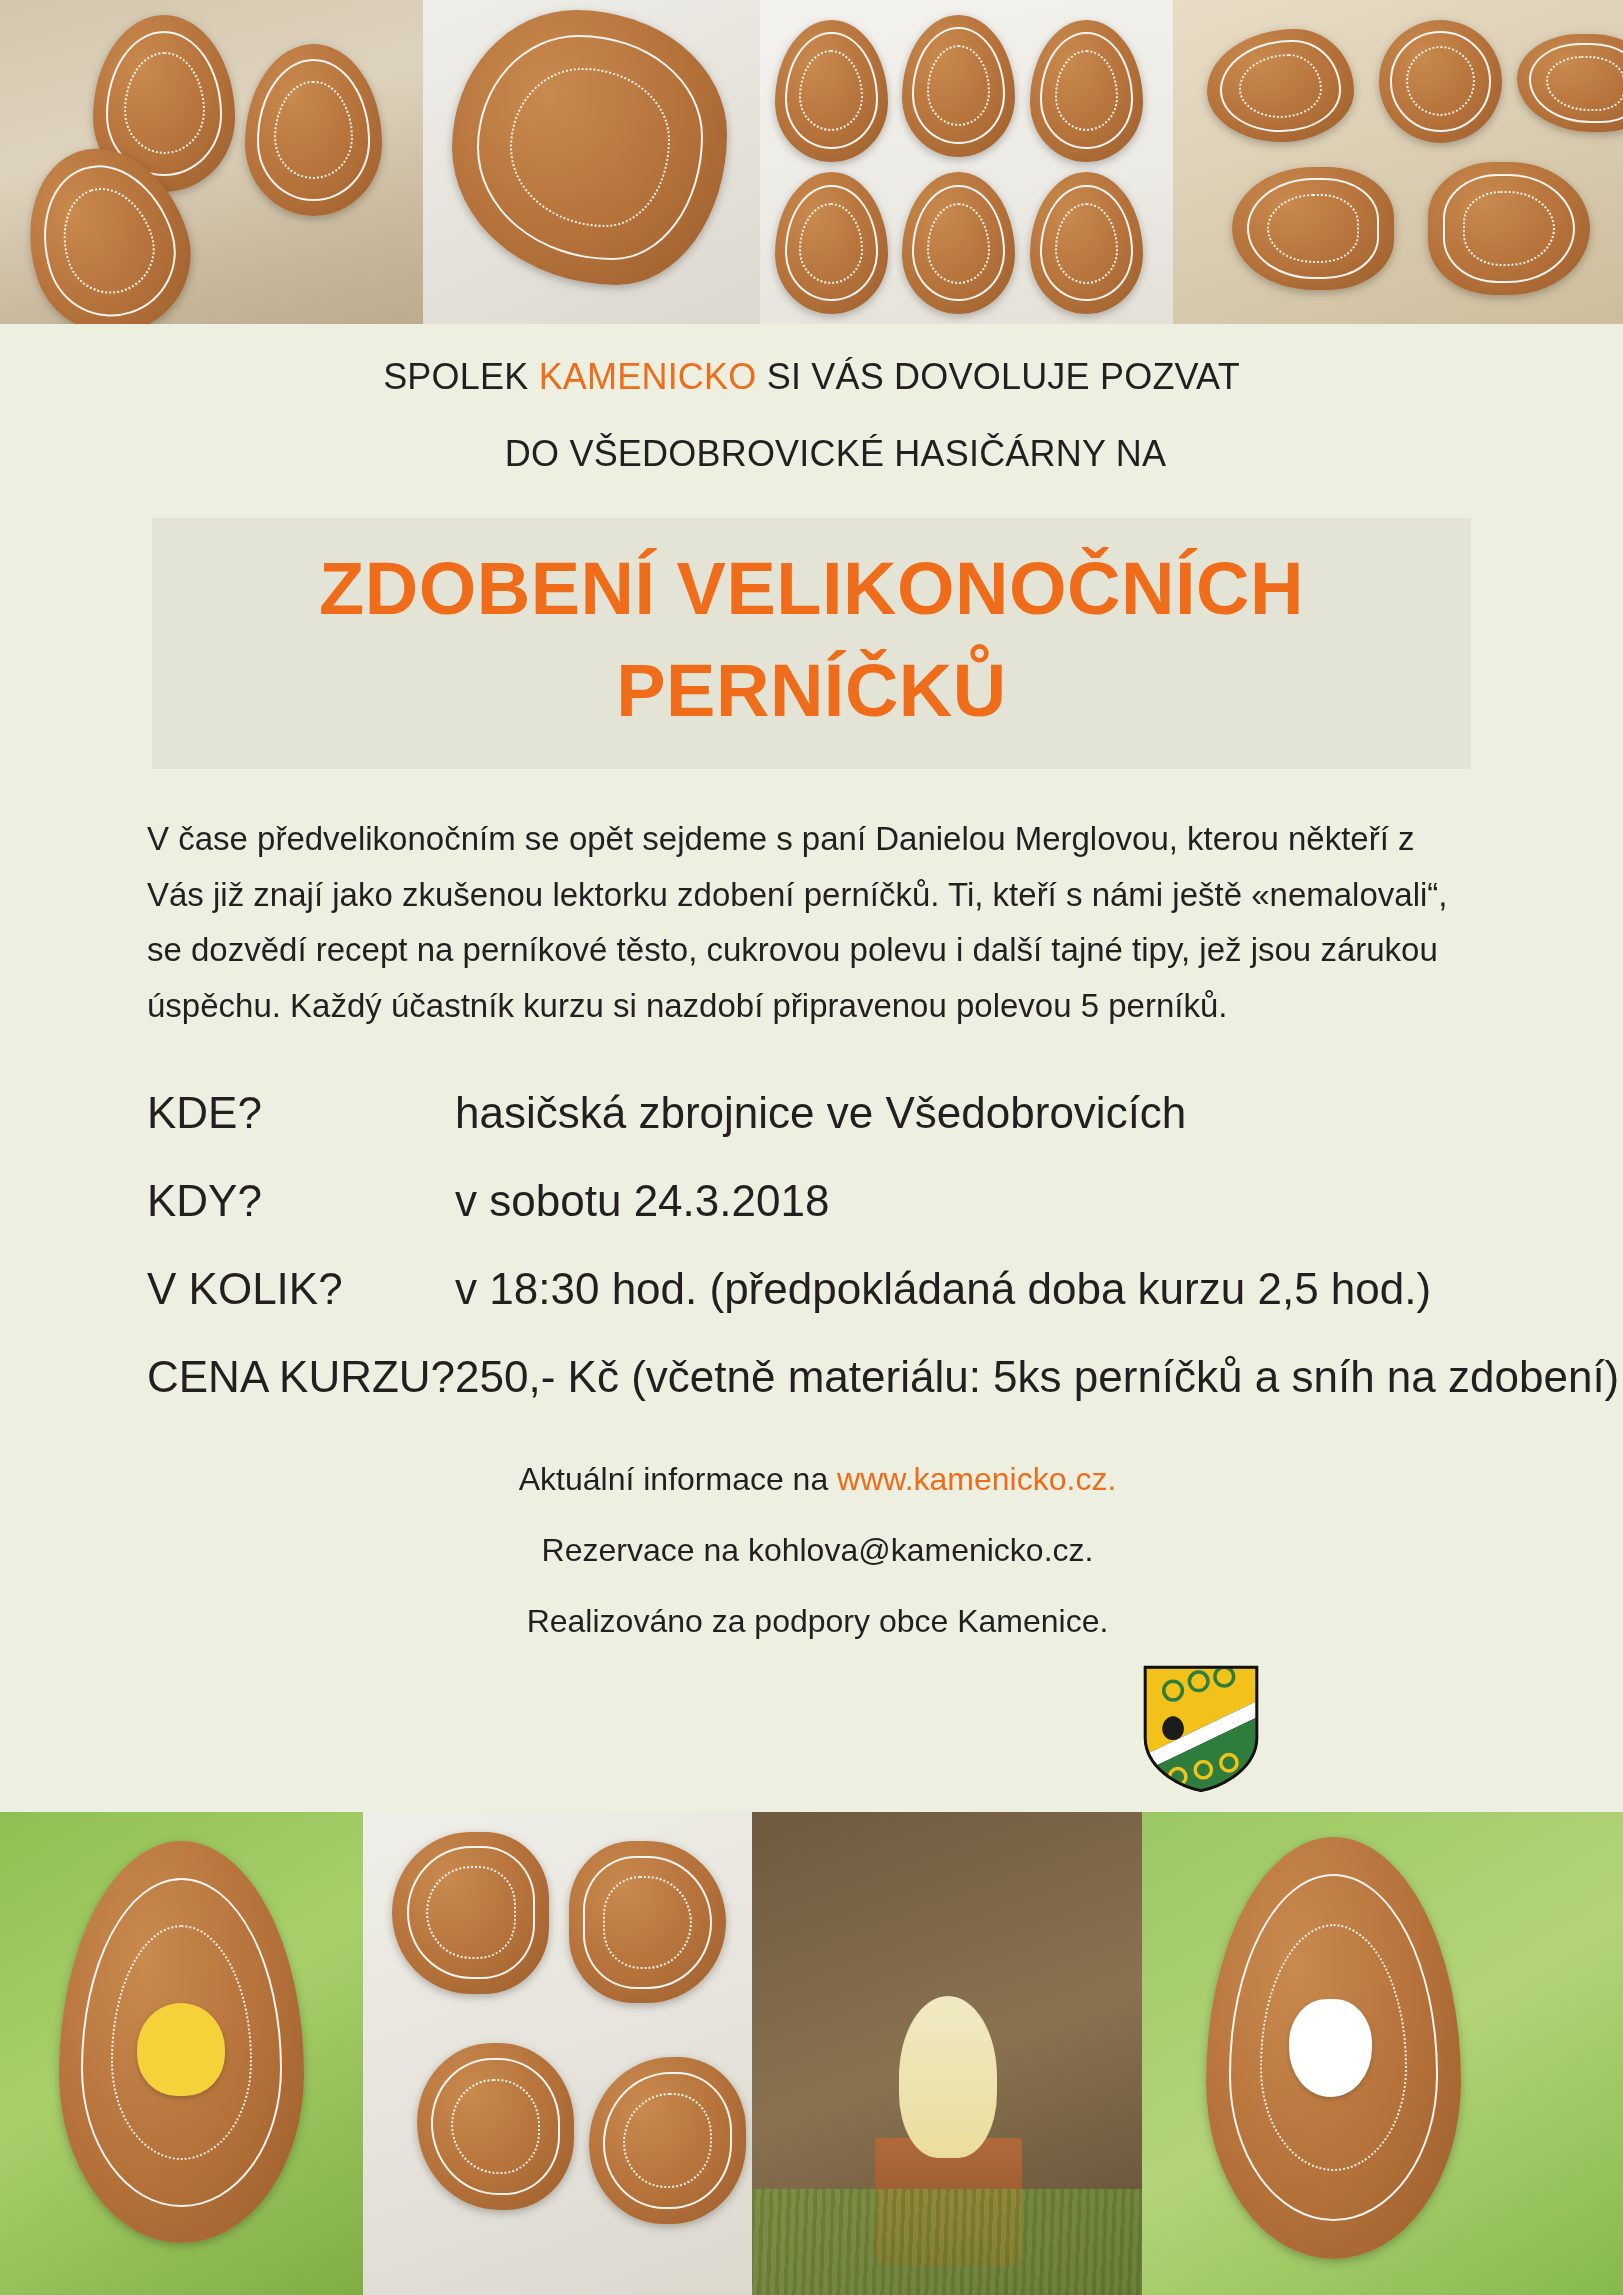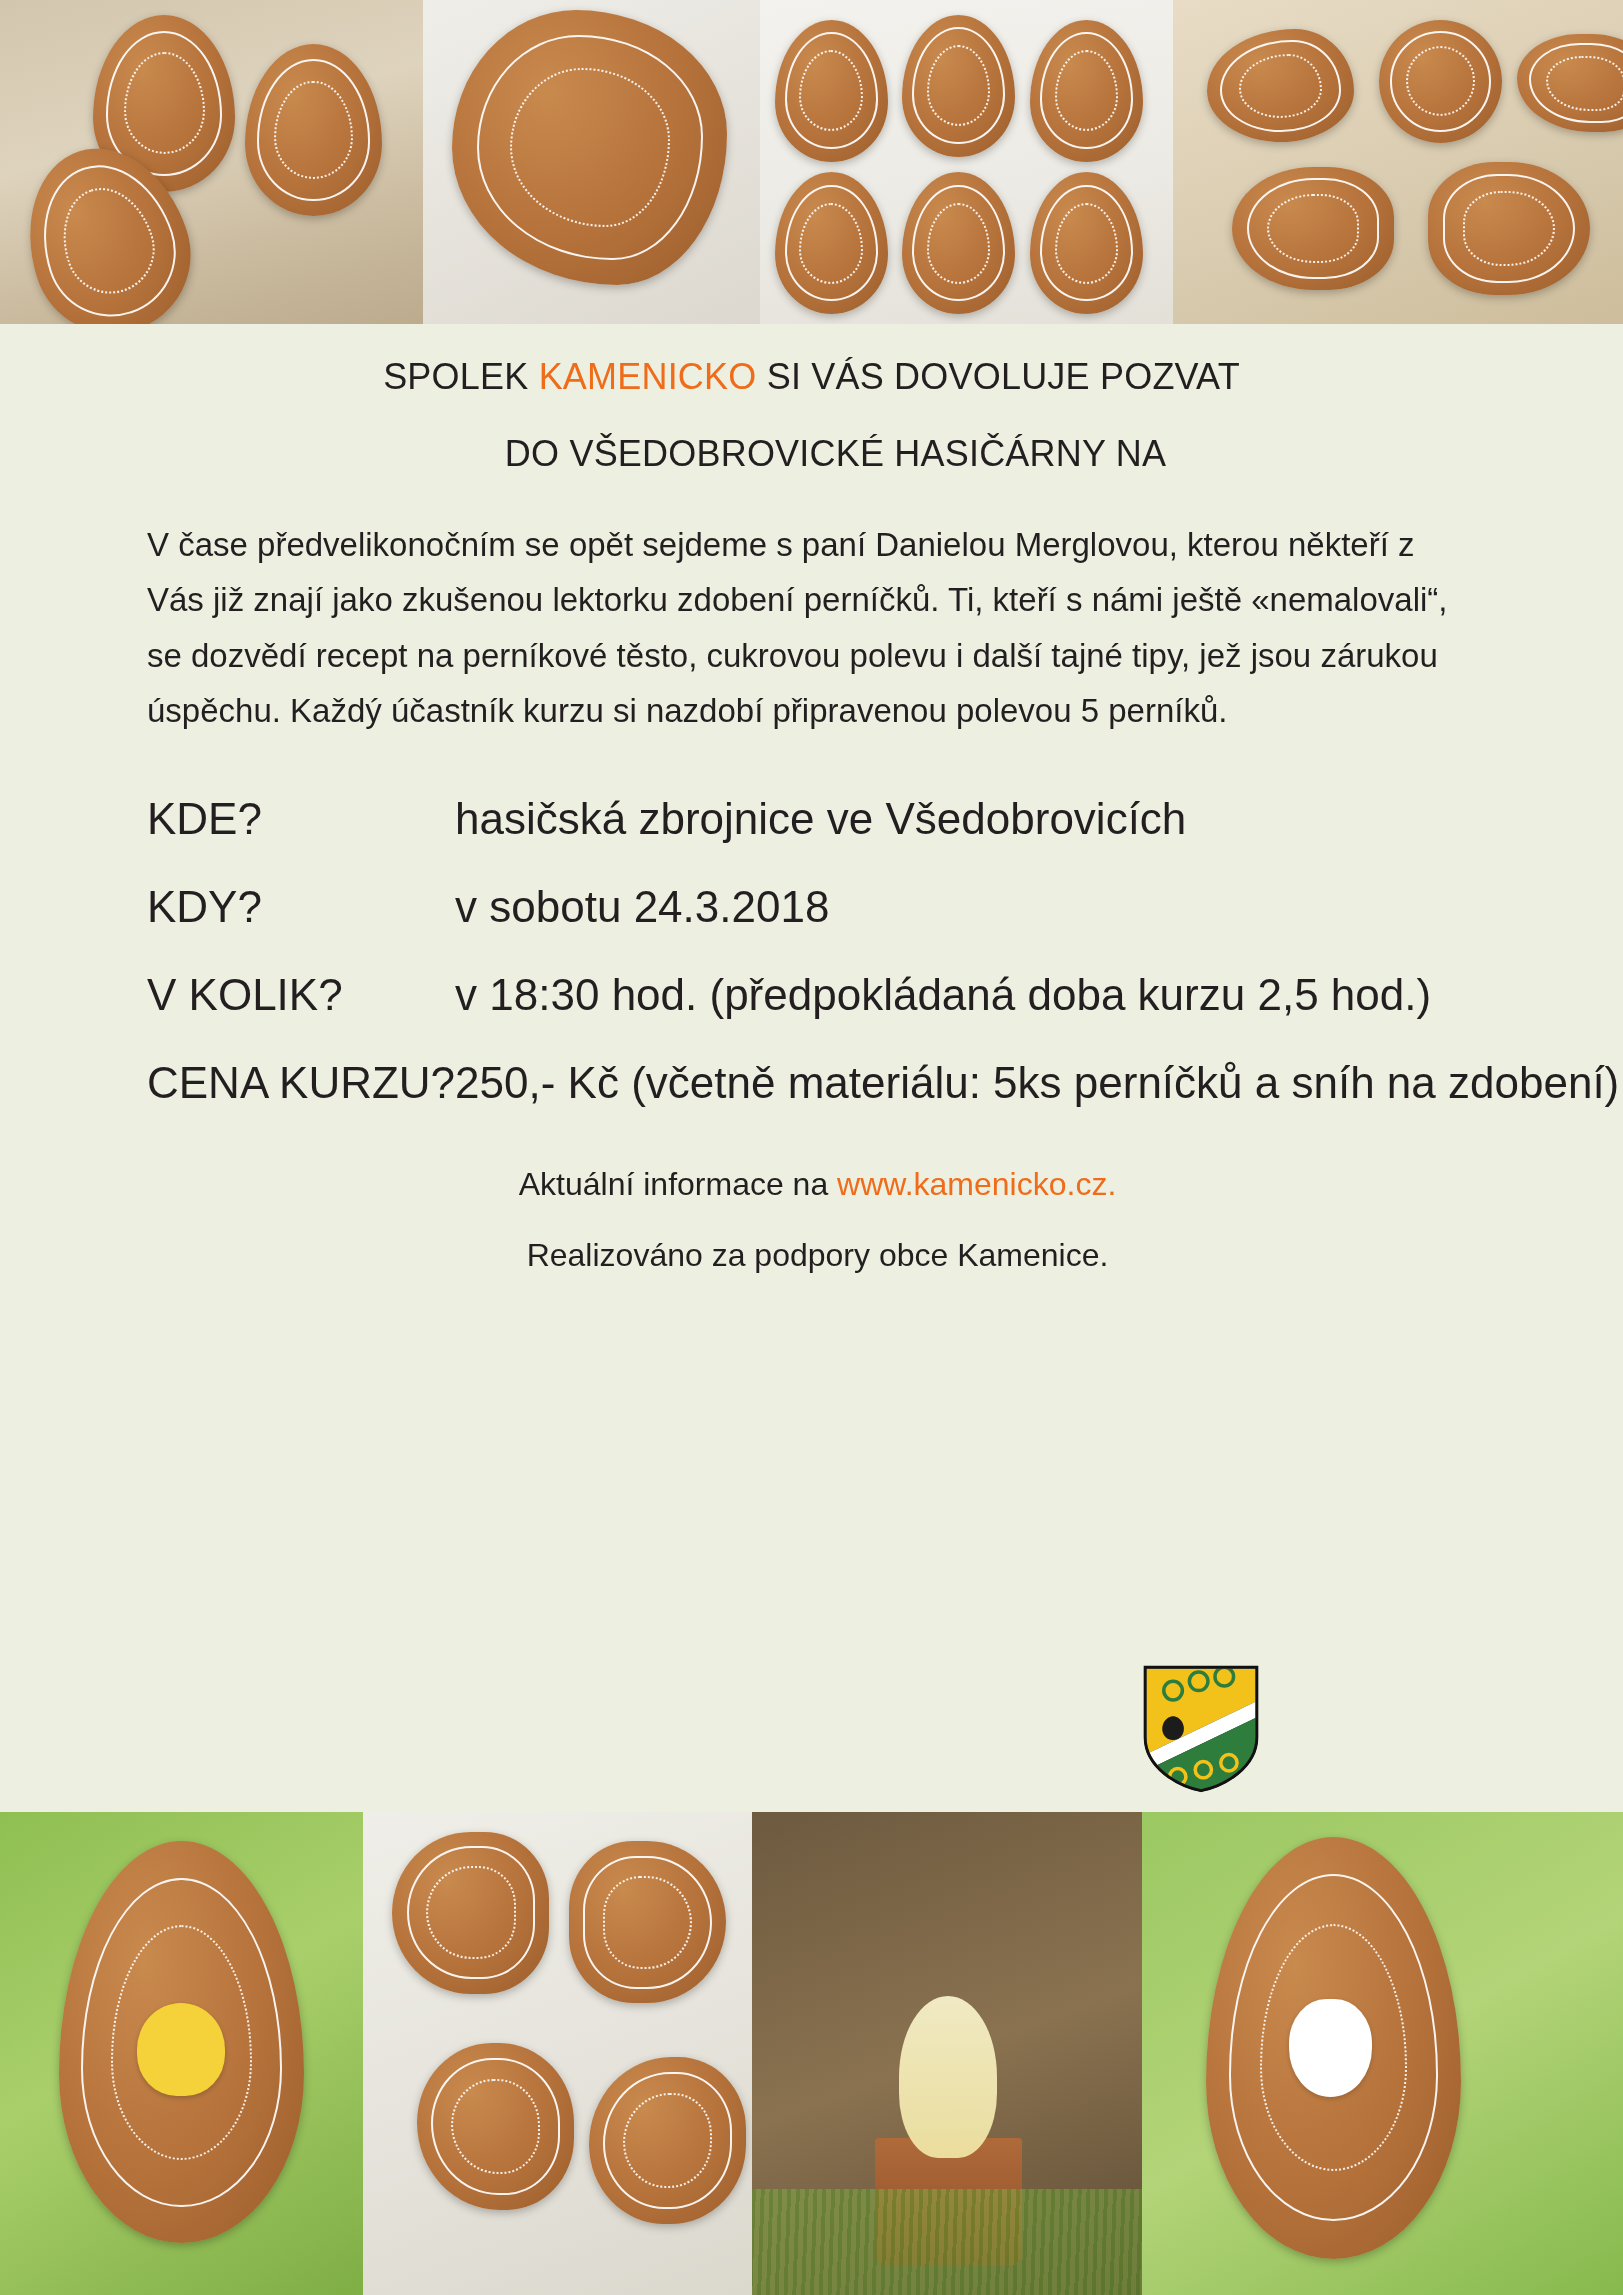--- a/index.html
+++ b/index.html
@@ -225,20 +225,24 @@
   </div>
 
   <div class="content">
 
     <div class="invite-line l1">
       <span>SPOLEK </span><span class="brand">KAMENICKO</span><span> SI VÁS DOVOLUJE POZVAT</span>
     </div>
 
     <div class="invite-line l2">DO VŠEDOBROVICKÉ HASIČÁRNY NA</div>
 
+    <div class="title-box">
+      <div class="title">ZDOBENÍ VELIKONOČNÍCH</div>
+      <div class="title">PERNÍČKŮ</div>
+    </div>
 
     <div class="body-text">V čase předvelikonočním se opět sejdeme s paní Danielou Merglovou, kterou někteří z Vás již znají jako zkušenou lektorku zdobení perníčků. Ti, kteří s námi ještě «nemalovali“, se dozvědí recept na perníkové těsto, cukrovou polevu i další tajné tipy, jež jsou zárukou úspěchu. Každý účastník kurzu si nazdobí připravenou polevou 5 perníků.</div>
 
     <table class="info-table">
       <tbody>
         <tr>
           <td class="key">KDE?</td>
           <td class="val">hasičská zbrojnice ve Všedobrovicích</td>
         </tr>
         <tr>
@@ -253,20 +257,21 @@
           <td class="key">CENA KURZU?</td>
           <td class="val">250,- Kč (včetně materiálu: 5ks perníčků a sníh na zdobení)</td>
         </tr>
       </tbody>
     </table>
 
     <div class="footer-lines">
       <div class="fl">
         <span>Aktuální informace na </span><span class="link">www.kamenicko.cz.</span>
       </div>
+      <div class="fl">Rezervace na kohlova@kamenicko.cz.</div>
       <div class="fl">Realizováno za podpory obce Kamenice.</div>
     </div>
 
     <div class="crest">
       <svg viewBox="0 0 100 110" width="118" height="128" aria-hidden="true">
         <path d="M2 2 H98 V62 C98 88 70 104 50 108 C30 104 2 88 2 62 Z" fill="#ffffff" stroke="#222" stroke-width="2"></path>
         <clipPath id="shieldClip">
           <path d="M3 3 H97 V62 C97 87 69 103 50 107 C31 103 3 87 3 62 Z"></path>
         </clipPath>
         <g clip-path="url(#shieldClip)">

